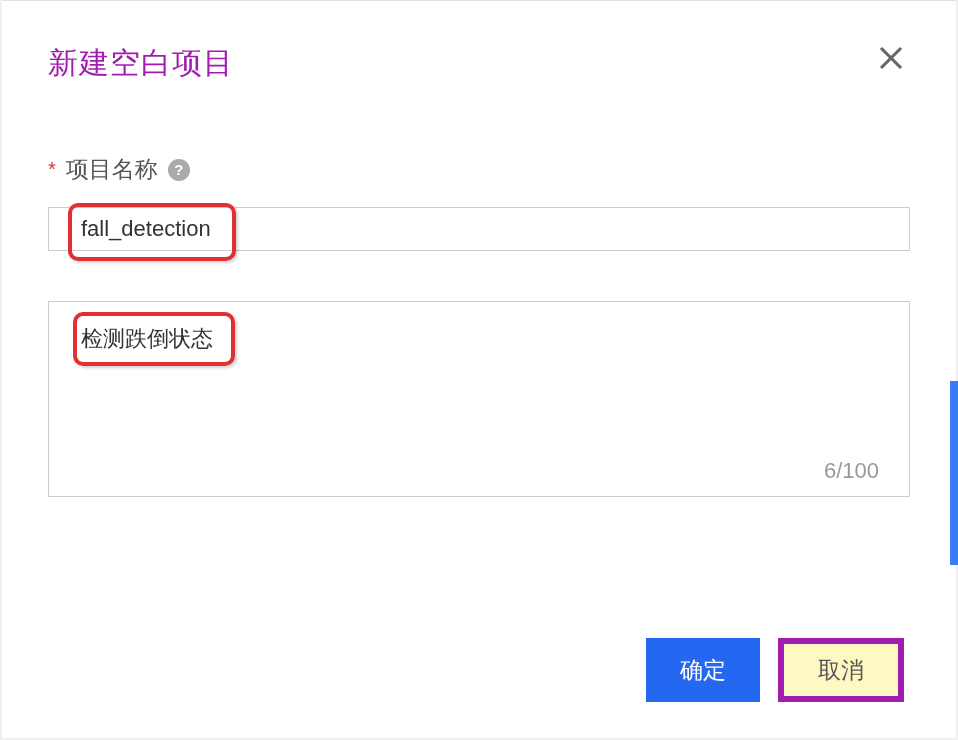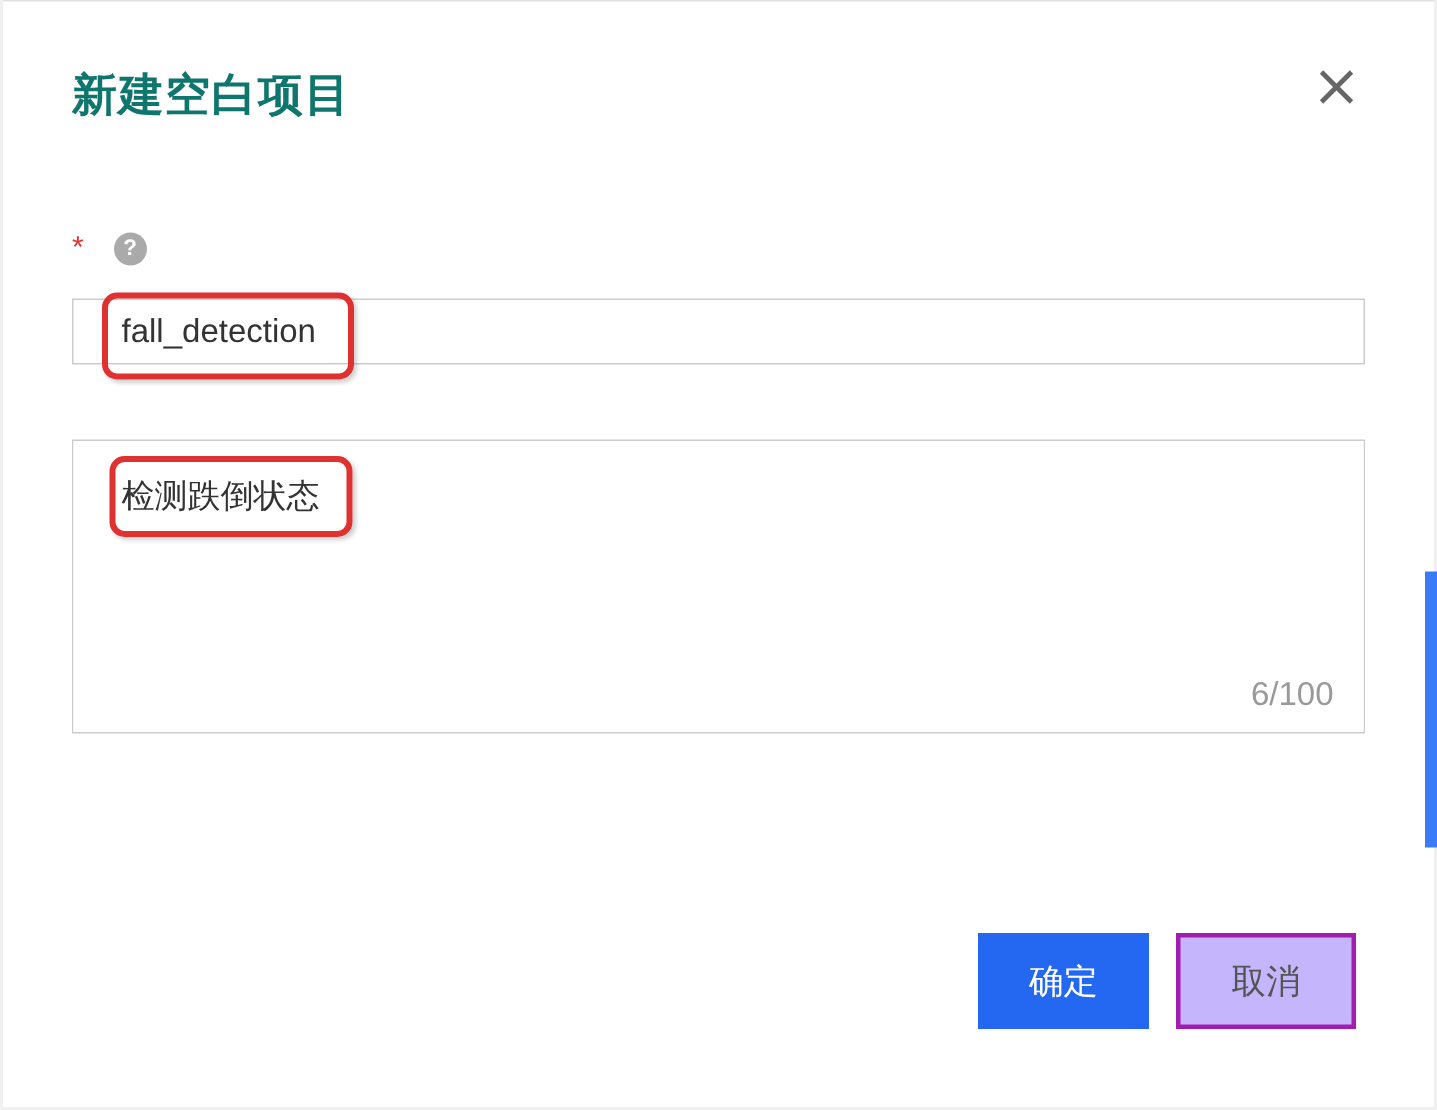--- a/index.html
+++ b/index.html
@@ -24,22 +24,22 @@
       padding: 42px 46px;
     }
     .modal-header {
       display: flex;
       justify-content: space-between;
       align-items: flex-start;
       margin-bottom: 70px;
     }
     .modal-title {
       font-size: 30px;
-      font-weight: 700;
-      color: #0f766e;
+      font-weight: 400;
+      color: #a21caf;
       letter-spacing: 1px;
     }
     .close-btn {
       cursor: pointer;
       color: #666;
       padding: 4px;
       margin-top: -4px;
     }
     .close-btn svg {
       width: 30px;
@@ -98,21 +98,21 @@
       border: none;
       padding: 22px 32px 40px 32px;
       font-size: 22px;
       color: #333;
       outline: none;
       resize: none;
       font-family: Liberation Mono, monospace;
     }
     .char-counter {
       position: absolute;
-      right: 20px;
+      right: 30px;
       bottom: 12px;
       font-size: 22px;
       color: #999;
     }
     .highlight-box {
       position: absolute;
       border: 4px solid #e03131;
       border-radius: 10px;
       pointer-events: none;
       box-shadow: 2px 2px 3px rgba(0,0,0,0.18);
@@ -125,42 +125,42 @@
     }
     .highlight-2 {
       top: 10px;
       left: 24px;
       width: 162px;
       height: 54px;
     }
     .modal-footer {
       position: absolute;
       right: 52px;
-      bottom: 52px;
+      bottom: 36px;
       display: flex;
       gap: 18px;
     }
     .btn {
       height: 64px;
       padding: 0 34px;
       font-size: 23px;
       border: none;
       cursor: pointer;
       display: flex;
       align-items: center;
       justify-content: center;
     }
     .btn-primary {
       background: #2468f2;
       color: #fff;
     }
     .btn-secondary {
-      background: #c4b5fd;
+      background: #fef9c3;
       color: #555;
-      border: 3px solid #a21caf;
+      border: 6px solid #a21caf;
     }
     .right-stripe {
       position: absolute;
       right: 0;
       top: 381px;
       width: 8px;
       height: 184px;
       background: #3a7cf5;
     }
   </style>
@@ -174,20 +174,21 @@
       <svg viewBox="0 0 24 24" fill="none">
         <line x1="4" y1="4" x2="20" y2="20"></line>
         <line x1="20" y1="4" x2="4" y2="20"></line>
       </svg>
     </div>
   </div>
 
   <div class="form-group">
     <div class="label-row">
       <span class="required-mark">*</span>
+      <span>项目名称</span>
       <span class="help-icon">?</span>
     </div>
     <div class="input-wrapper">
       <input type="text" class="text-input" value="fall_detection" style="">
       <div class="highlight-box highlight-1"></div>
     </div>
   </div>
 
   <div class="form-group">
     <div class="textarea-wrapper">

